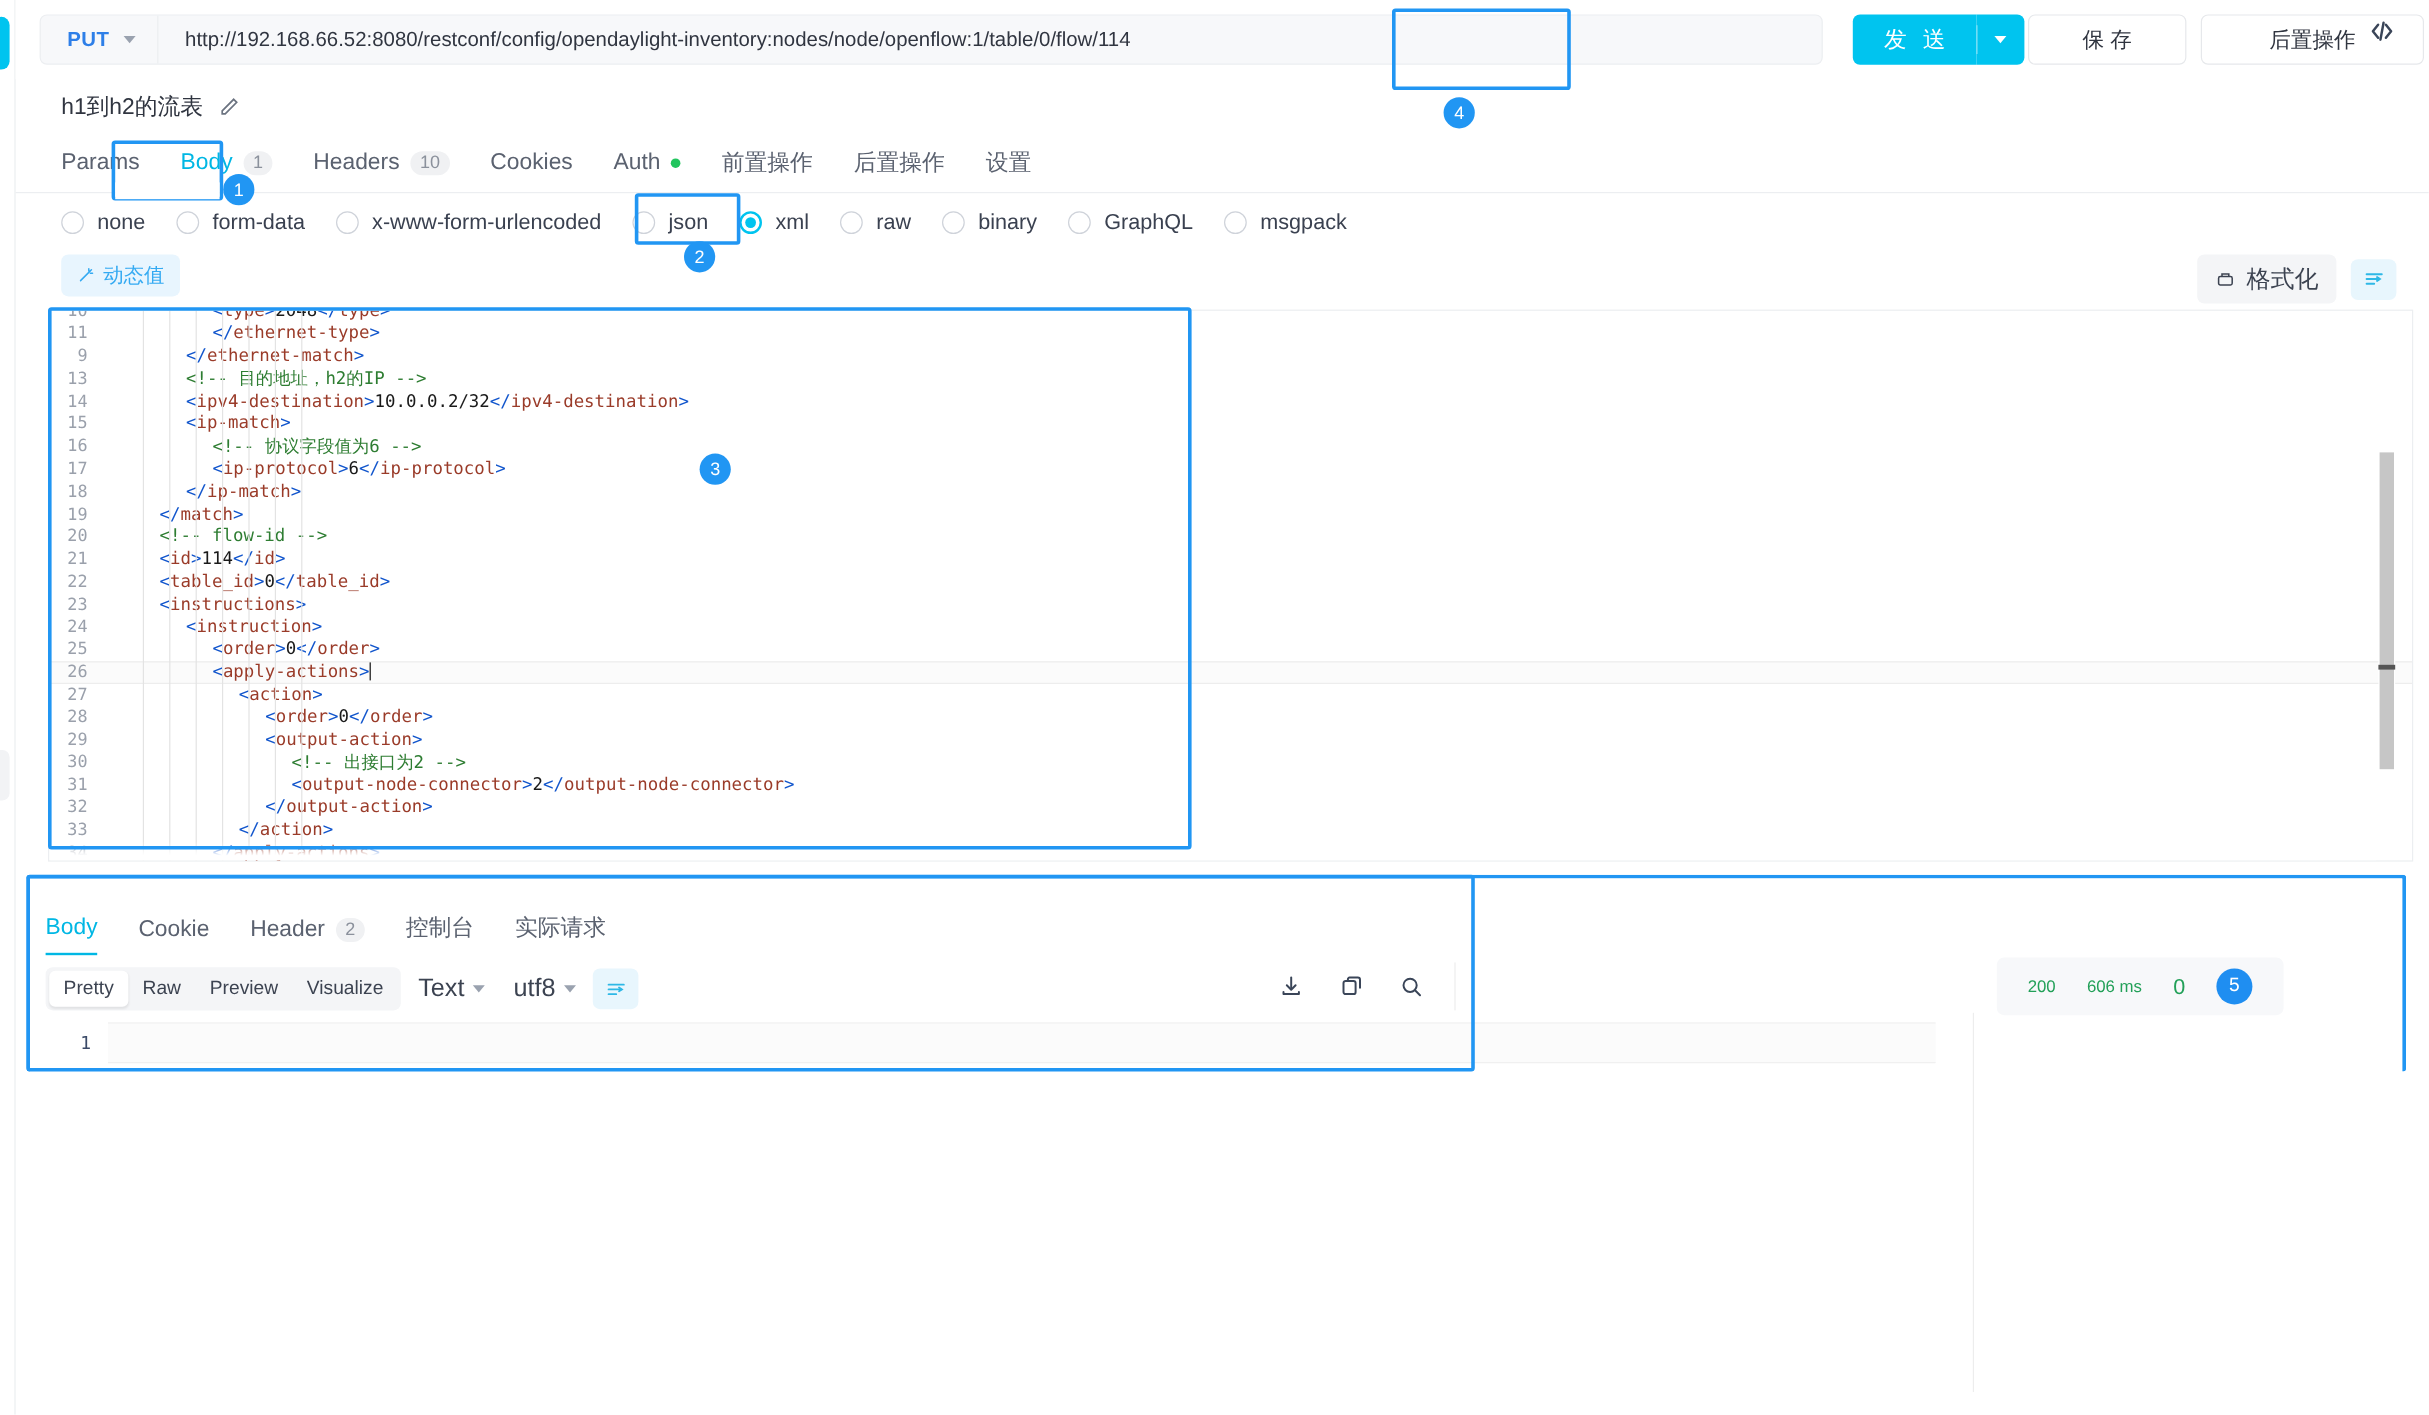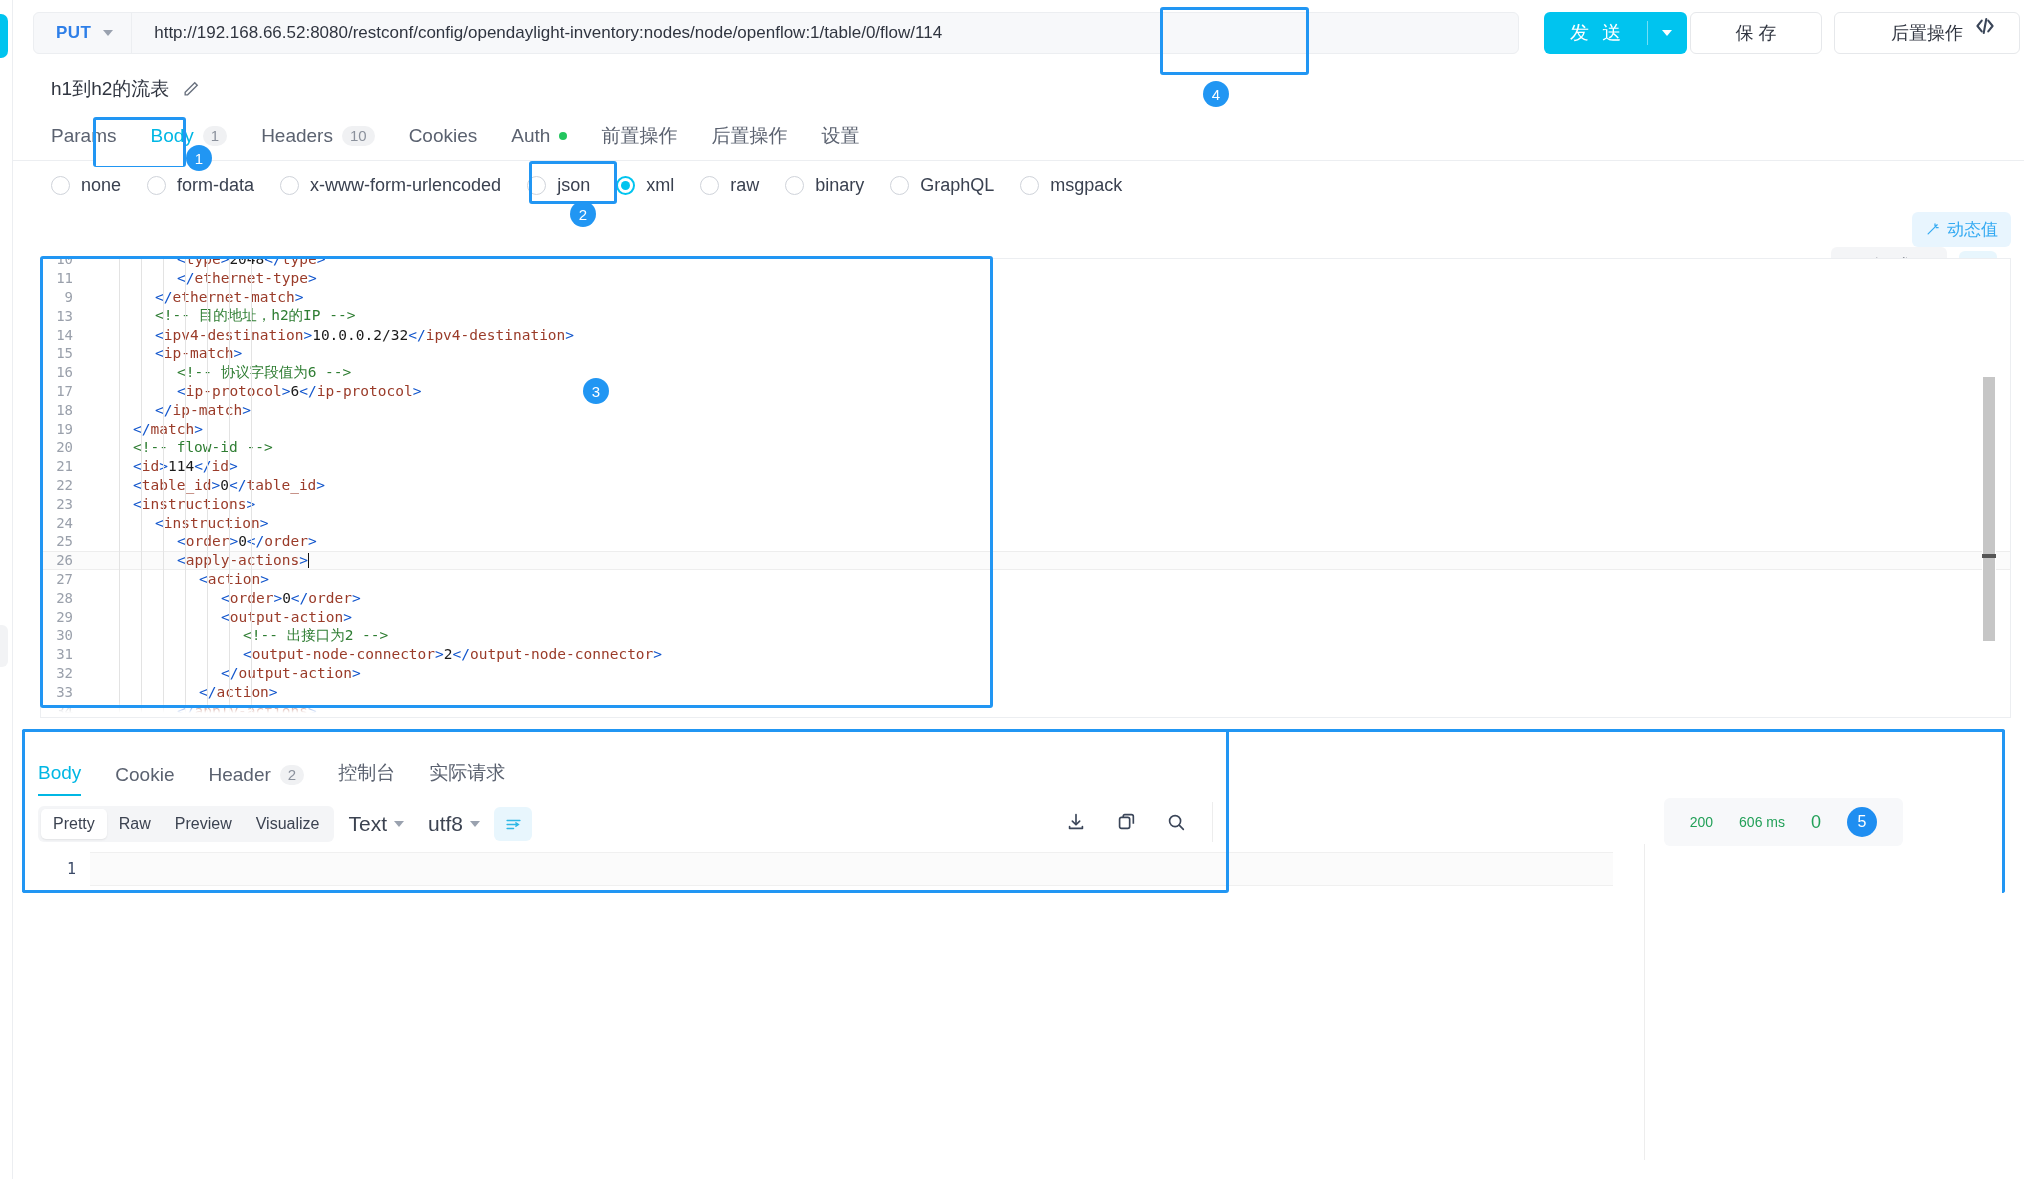--- a/index.html
+++ b/index.html
@@ -81,21 +81,21 @@
               display:flex; align-items:center; padding-left:38px; }
   .radio { display:flex; align-items:center; gap:11px; margin-right:26px; font-size:18px;
            color:#3a4150; cursor:pointer; }
   .rbox { width:19px; height:19px; border-radius:50%; border:1.6px solid #cfd3da; background:#fff;
           display:flex; align-items:center; justify-content:center; }
   .radio.selected .rbox { border-color:#00c4ef; border-width:2px; }
   .radio.selected .rbox:after { content:""; width:9px; height:9px; border-radius:50%; background:#00c4ef; }
 
   
   .edtoolbar { position:absolute; left:51px; top:212px; width:1960px; height:46px;
-               display:flex; align-items:flex-end;flex-direction:column; }
+               display:flex; align-items:flex-start; }
   .chip-dyn { background:#e8f5fe; color:#34aaf2; font-size:17px; border-radius:6px;
               padding:6px 13px; display:flex; align-items:center; gap:7px; cursor:pointer; }
   .edtoolbar-right { margin-left:auto; display:flex; align-items:center; gap:12px; padding-right:14px; }
   .chip-fmt { background:#f4f5f7; color:#3c4351; font-size:20px; border-radius:6px;
               padding:7px 15px; display:flex; align-items:center; gap:9px; cursor:pointer; }
   .chip-wrap { background:#e8f6fd; border-radius:6px; width:38px; height:34px;
                display:flex; align-items:center; justify-content:center; cursor:pointer; }
 
   
   .editor {

